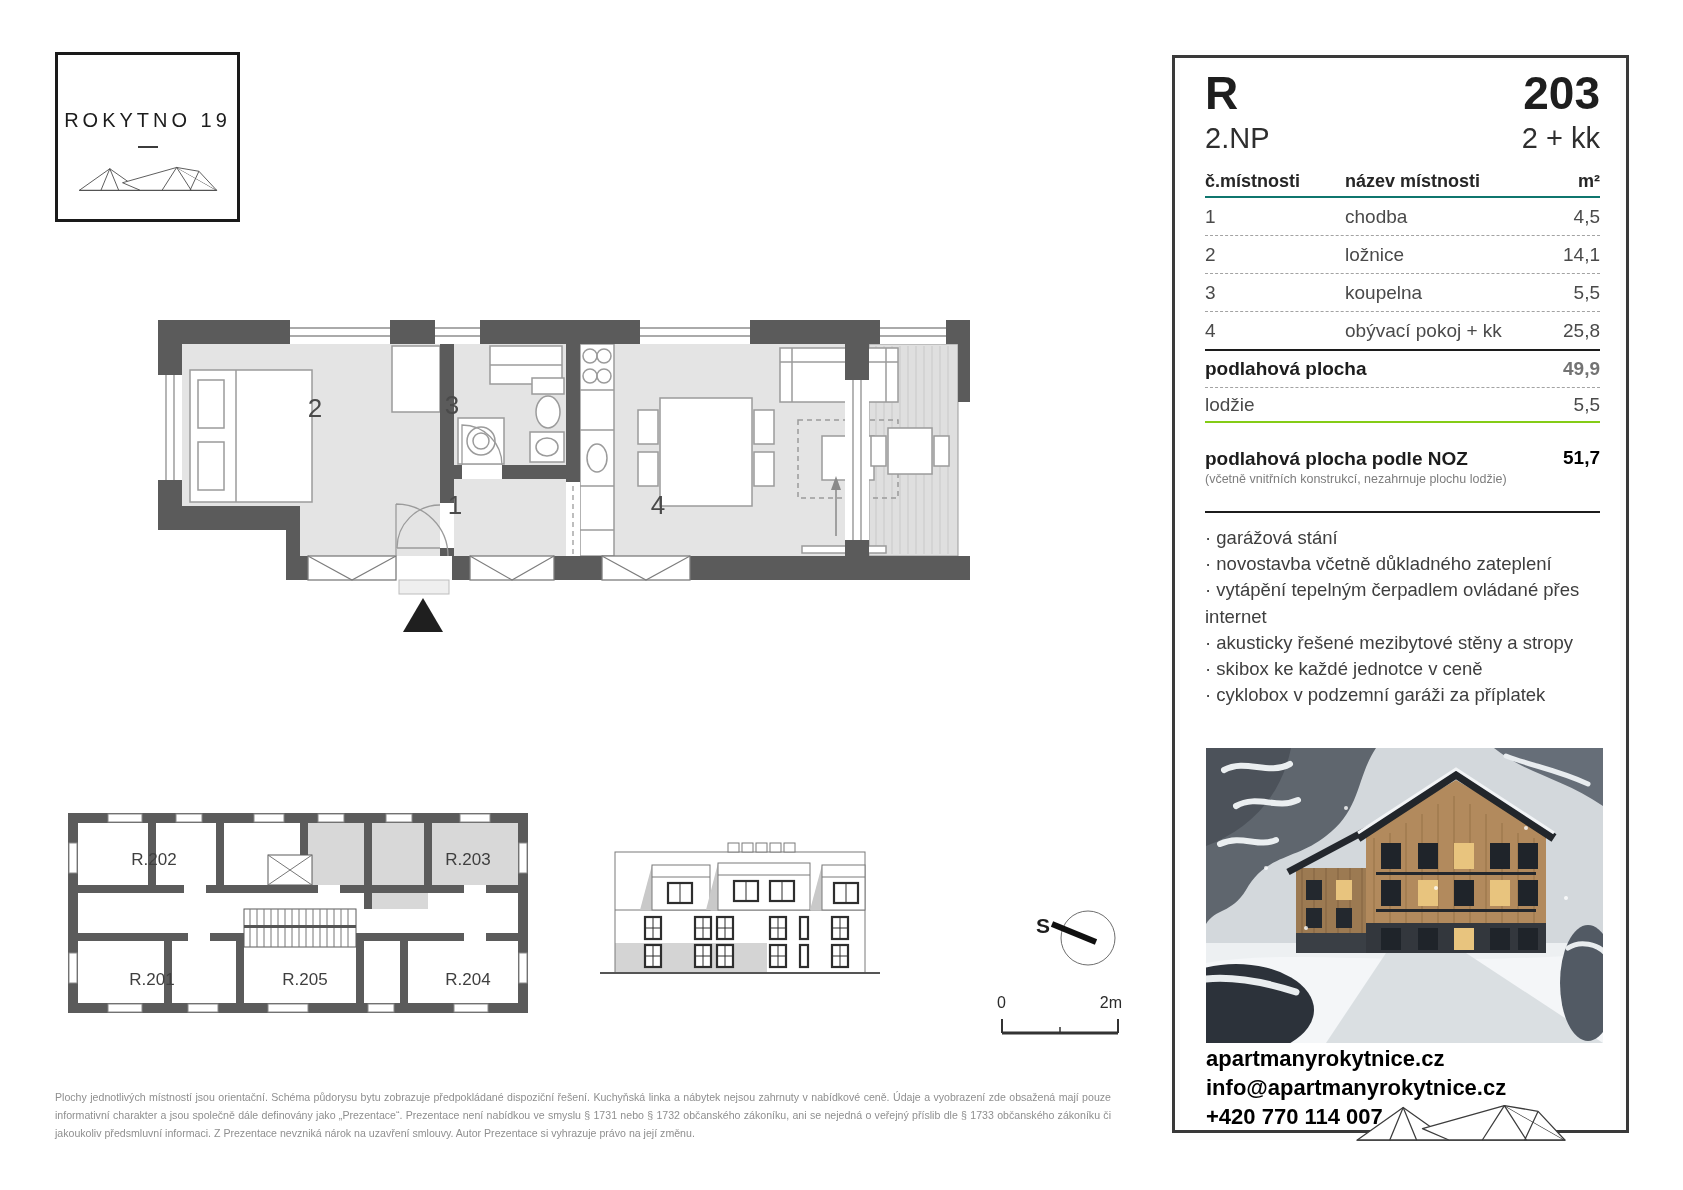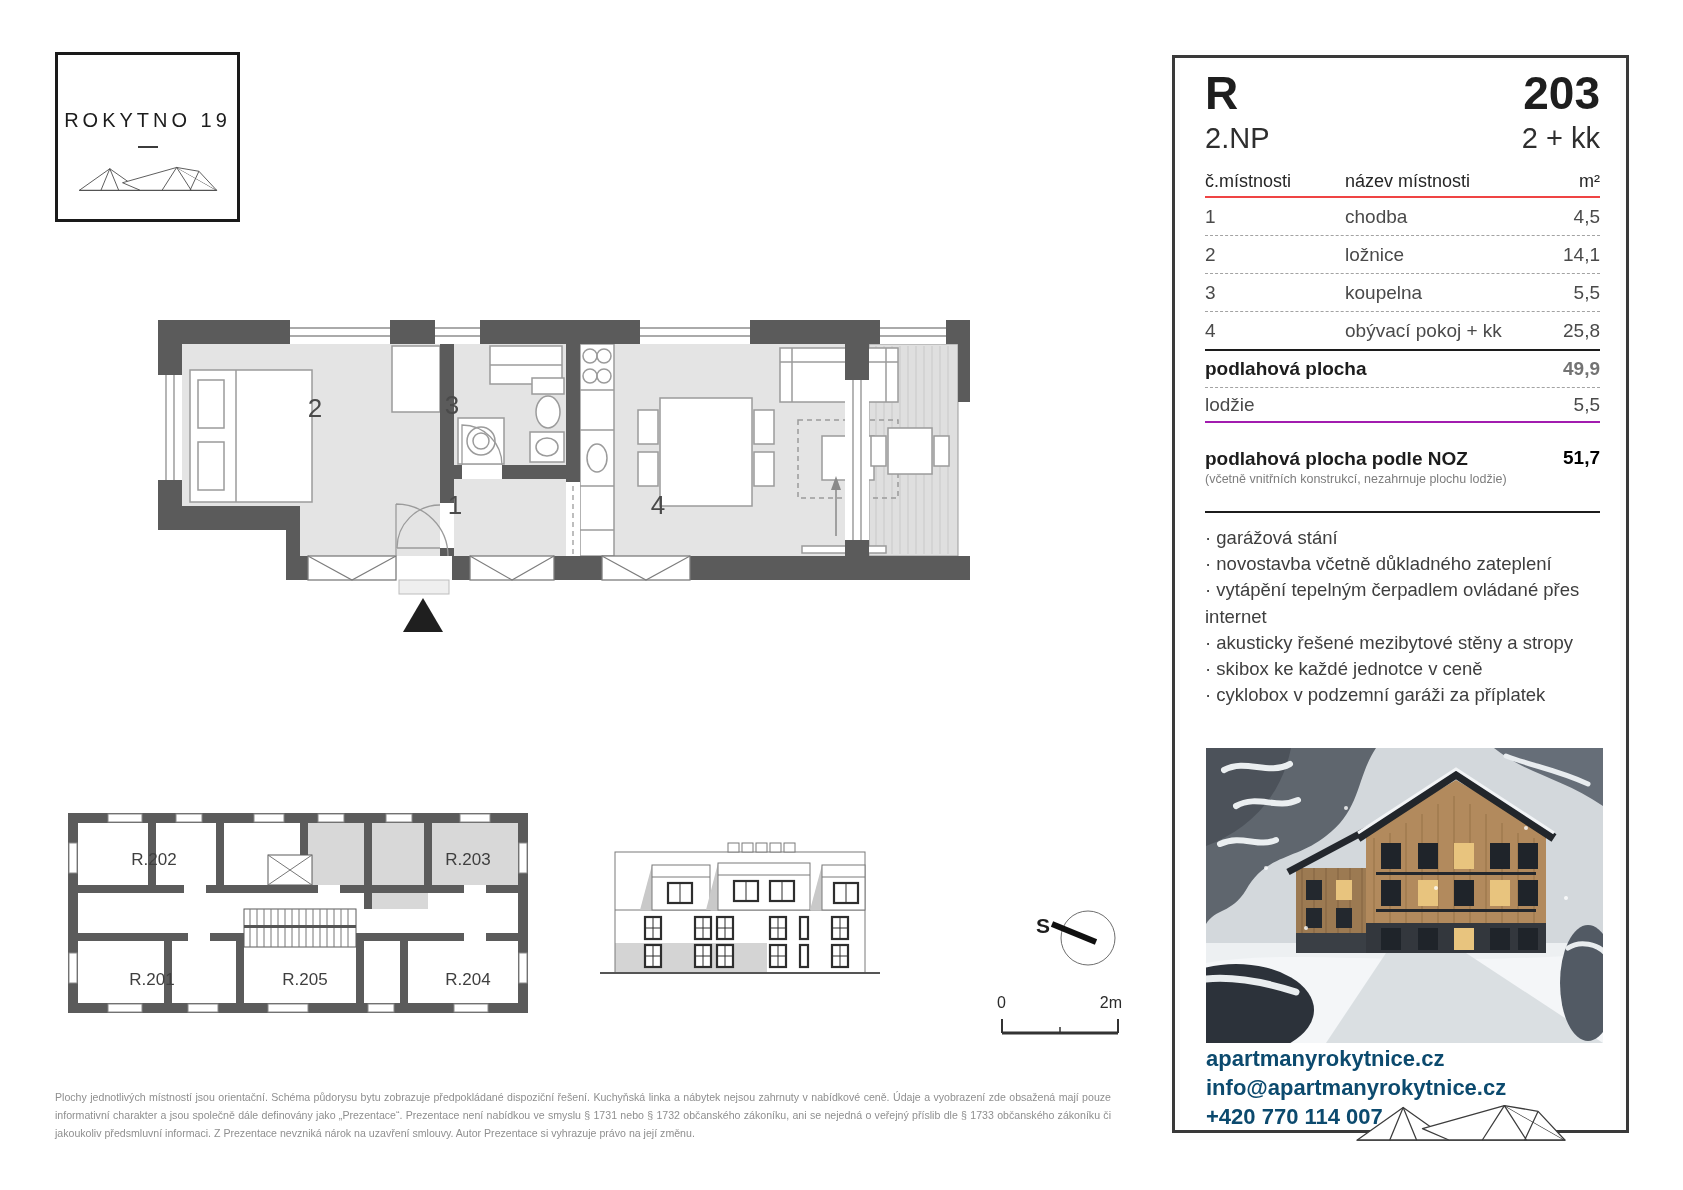--- a/index.html
+++ b/index.html
@@ -14,44 +14,44 @@
   .logo-dash{width:20px;height:2px;background:#3c3c3c;margin:14px auto 0 auto;}
   .logo-mtn{display:block;margin:12px auto 0 auto;}
 
   
   .panel{left:1172px;top:55px;width:457px;height:1078px;border:3px solid #3a3a3a;
          box-sizing:border-box;}
   .panel-inner{position:absolute;left:30px;right:26px;top:8px;}
   .hdr-row{display:flex;justify-content:space-between;align-items:baseline;height:54px;}
   .hdr-big{font-size:46px;font-weight:700;color:#1e1e1e;line-height:54px;}
   .hdr-sub{display:flex;justify-content:space-between;font-size:29px;color:#2e2e2e;height:40px;line-height:36px;}
-  .t-head{display:flex;align-items:flex-end;height:32px;border-bottom:2px solid #ef4444;
-          font-size:18px;font-weight:400;color:#262626;padding-bottom:4px;box-sizing:content-box;}
+  .t-head{display:flex;align-items:flex-end;height:32px;border-bottom:2px solid #0f766e;
+          font-size:18px;font-weight:700;color:#262626;padding-bottom:4px;box-sizing:content-box;}
   .c-no{width:140px;}
   .c-name{flex:1;text-align:left;}
   .c-area{width:72px;text-align:right;}
   .t-row{display:flex;align-items:center;height:37px;border-bottom:1px dashed #a3a3a3;
          font-size:19px;color:#4a4a4a;}
   .t-row.last{border-bottom:2px solid #1c1c1c;}
   .t-total{display:flex;align-items:center;height:36px;border-bottom:1px dashed #a3a3a3;font-size:19px;}
   .t-total .lbl{flex:1;font-weight:700;color:#1c1c1c;}
   .t-total .val{width:80px;text-align:right;font-weight:700;color:#737373;}
-  .t-loggia{display:flex;align-items:center;height:33px;border-bottom:2px solid #a21caf;
+  .t-loggia{display:flex;align-items:center;height:33px;border-bottom:2px solid #84cc16;
             font-size:19px;color:#4a4a4a;}
   .t-loggia .lbl{flex:1;}
   .t-loggia .val{width:80px;text-align:right;}
   .t-noz{display:flex;align-items:center;min-height:48px;border-bottom:2px solid #1c1c1c;padding:20px 0;}
   .t-noz .lbl-wrap{flex:1;}
   .t-noz .lbl{font-size:19px;font-weight:700;color:#1c1c1c;}
   .t-noz .note{font-size:12.5px;color:#7d7d7d;margin-top:2px;}
   .t-noz .val{width:80px;text-align:right;font-size:19px;font-weight:700;color:#000000;align-self:flex-start;margin-top:4px;}
   .features{margin-top:12px;font-size:18.5px;color:#3e3e3e;}
   .features div{line-height:26.2px;}
   .photo-wrap{position:absolute;left:31px;top:690px;width:397px;height:295px;overflow:hidden;}
-  .contact{position:absolute;left:31px;top:986px;font-size:22px;font-weight:700;color:#0c4a6e;line-height:29px;}
+  .contact{position:absolute;left:31px;top:986px;font-size:22px;font-weight:700;color:#000000;line-height:29px;}
   .footer-mtn{position:absolute;left:180px;top:1038px;overflow:visible;}
 
   
   .main-plan{left:140px;top:290px;}
   .overview-plan{left:68px;top:813px;}
   .elevation{left:600px;top:795px;}
   .compass{left:1028px;top:902px;}
   .scalebar{left:995px;top:988px;}
 
   .disclaimer{left:55px;top:1088px;width:1056px;font-size:10.6px;line-height:1.7;

